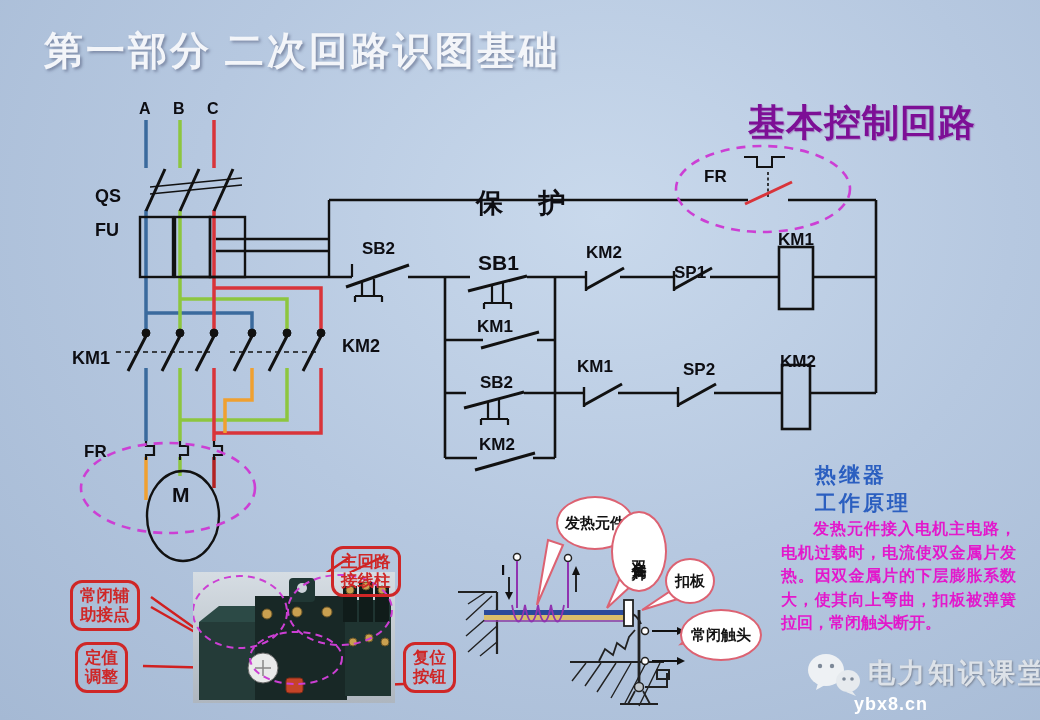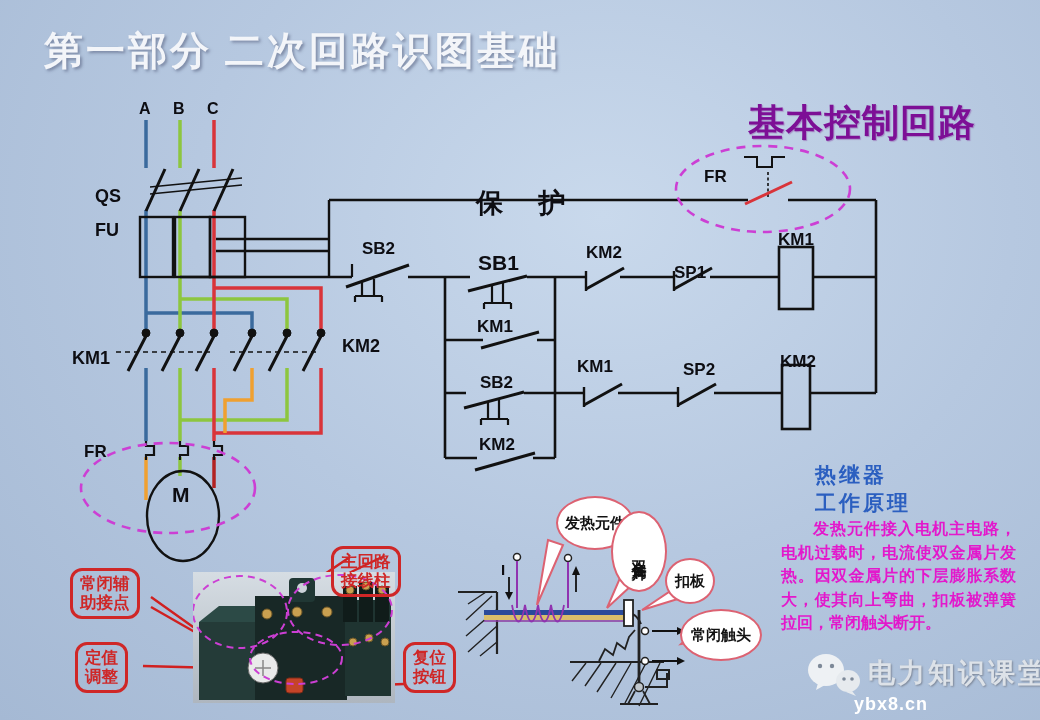--- a/index.html
+++ b/index.html
@@ -266,21 +266,21 @@
   <div class="lbl" style="left:674px; top:264px; font-size:17px;">SP1</div>
   <div class="lbl" style="left:778px; top:231px; font-size:17px;">KM1</div>
   <div class="lbl" style="left:480px; top:374px; font-size:17px;">SB2</div>
   <div class="lbl" style="left:479px; top:436px; font-size:17px;">KM2</div>
   <div class="lbl" style="left:577px; top:358px; font-size:17px;">KM1</div>
   <div class="lbl" style="left:683px; top:361px; font-size:17px;">SP2</div>
   <div class="lbl" style="left:780px; top:353px; font-size:17px;">KM2</div>
 
   <div class="callout" style="left:331px; top:498px;margin-top:48px;">主回路
 接线柱</div>
-  <div class="callout" style="left:70px; top:568px;">常闭辅
+  <div class="callout" style="left:70px; top:580px;">常闭辅
 助接点</div>
   <div class="callout" style="left:75px; top:642px;">定值
 调整</div>
   <div class="callout" style="left:403px; top:642px;">复位
 按钮</div>
 
   <div class="lbl" style="left:501px; top:562px; font-size:15px;">I</div>
   <div class="bubble" style="left:556px; top:496px; width:74px; height:50px;">发热元件</div>
   <div class="bubble vert" style="left:611px; top:511px; width:52px; height:77px;">双金属片</div>
   <div class="bubble" style="left:665px; top:558px; width:46px; height:42px;">扣板</div>

